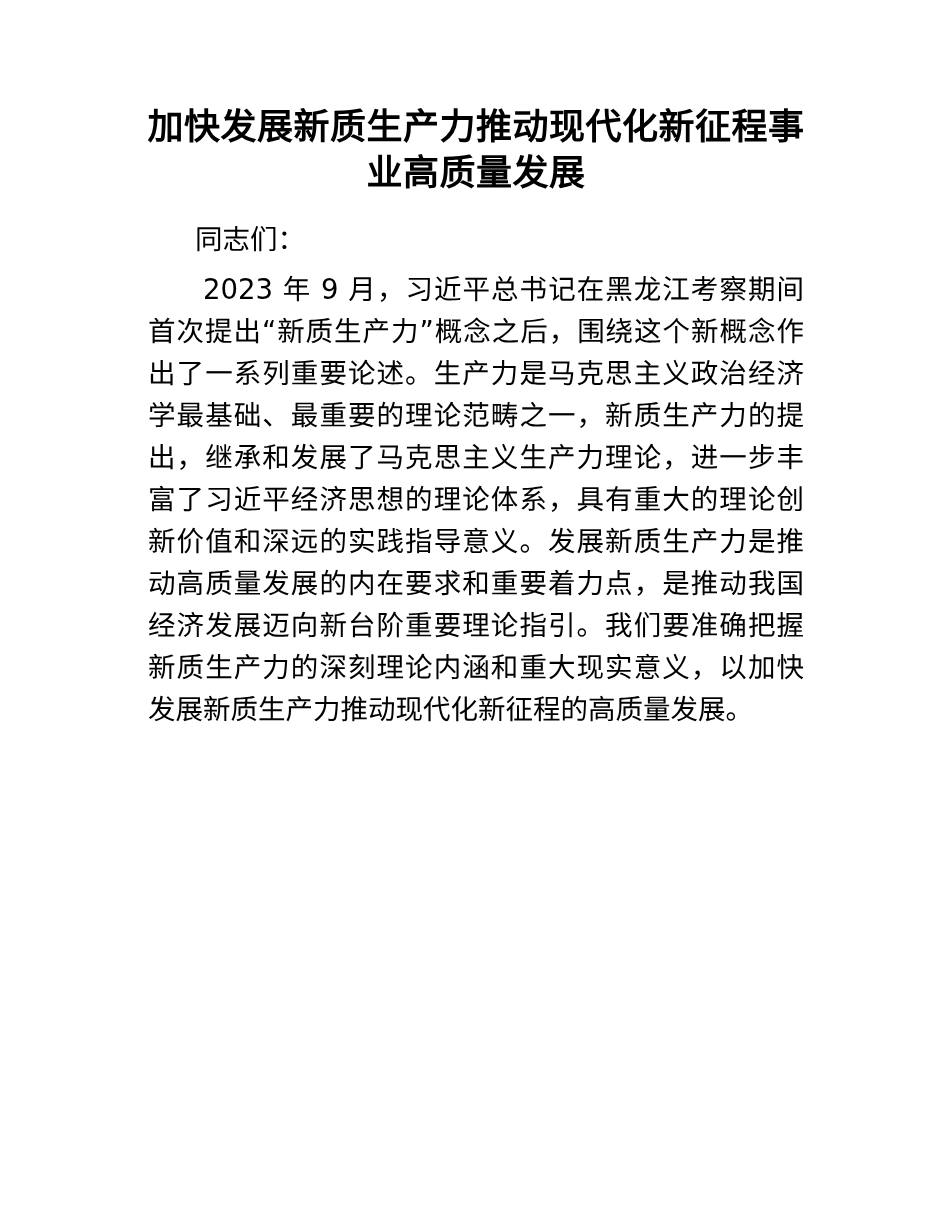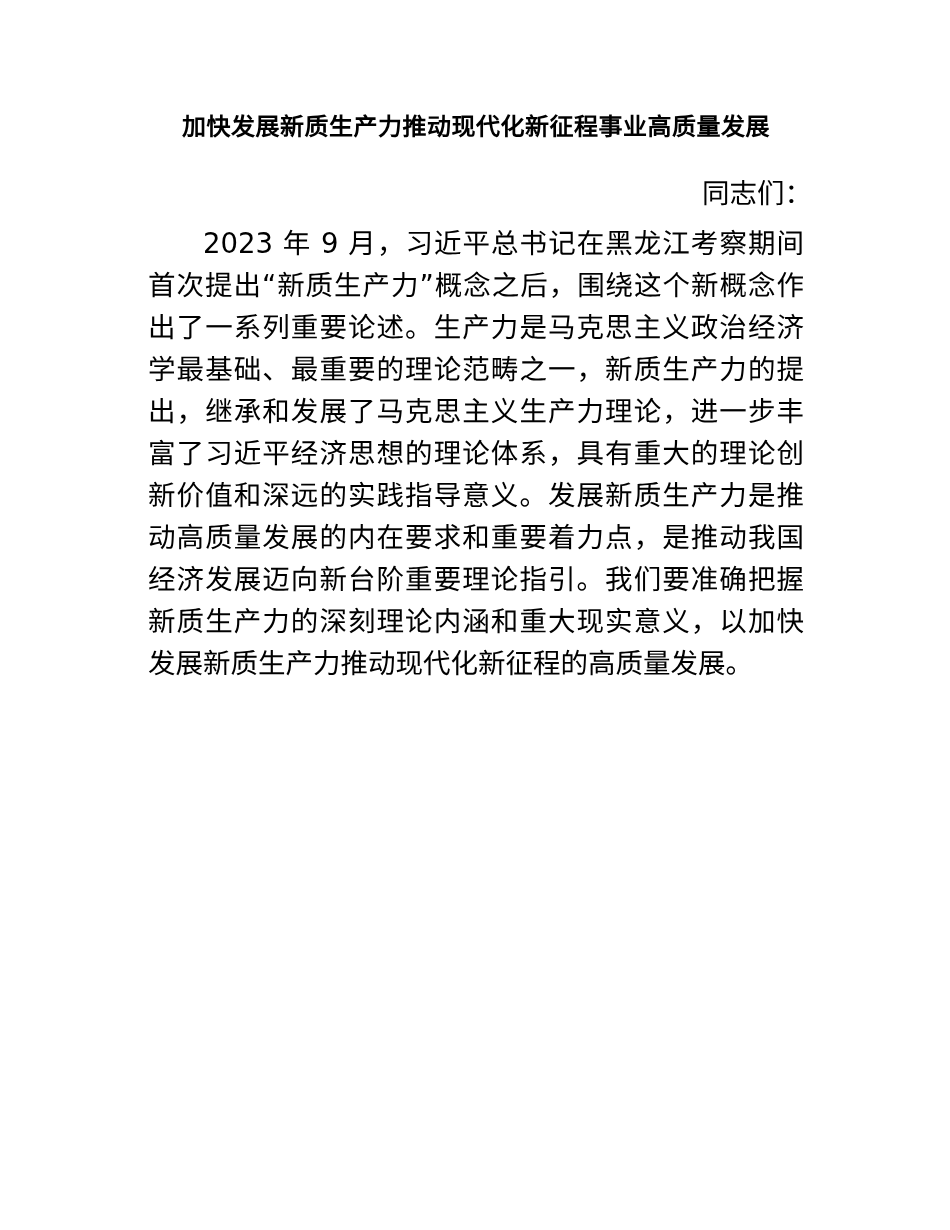--- a/index.html
+++ b/index.html
@@ -26,38 +26,37 @@
   }
 
   .content {
     position: absolute;
     left: 140px;
     top: 104px;
     width: 672px;
   }
 
   .doc-title {
-    font-size: 24px;
+    font-size: 36px;
     font-weight: 700;
     line-height: 46px;
     text-align: center;
     letter-spacing: 0.5px;
     margin: 0 0 22px 0;
     word-break: break-all;
   }
 
   .salutation {
     font-size: 27.5px;
     font-weight: 500;
     line-height: 42px;
     margin: 0 0 2px 0;
     text-indent: 55px;
     letter-spacing: 0px;
     word-break: break-all;
-    text-align: right;
   }
 
   .body-para {
     font-size: 27.5px;
     font-weight: 500;
     line-height: 42px;
     margin: 8px;
     text-indent: 55px;
     text-align: justify;
     text-justify: inter-ideograph;

